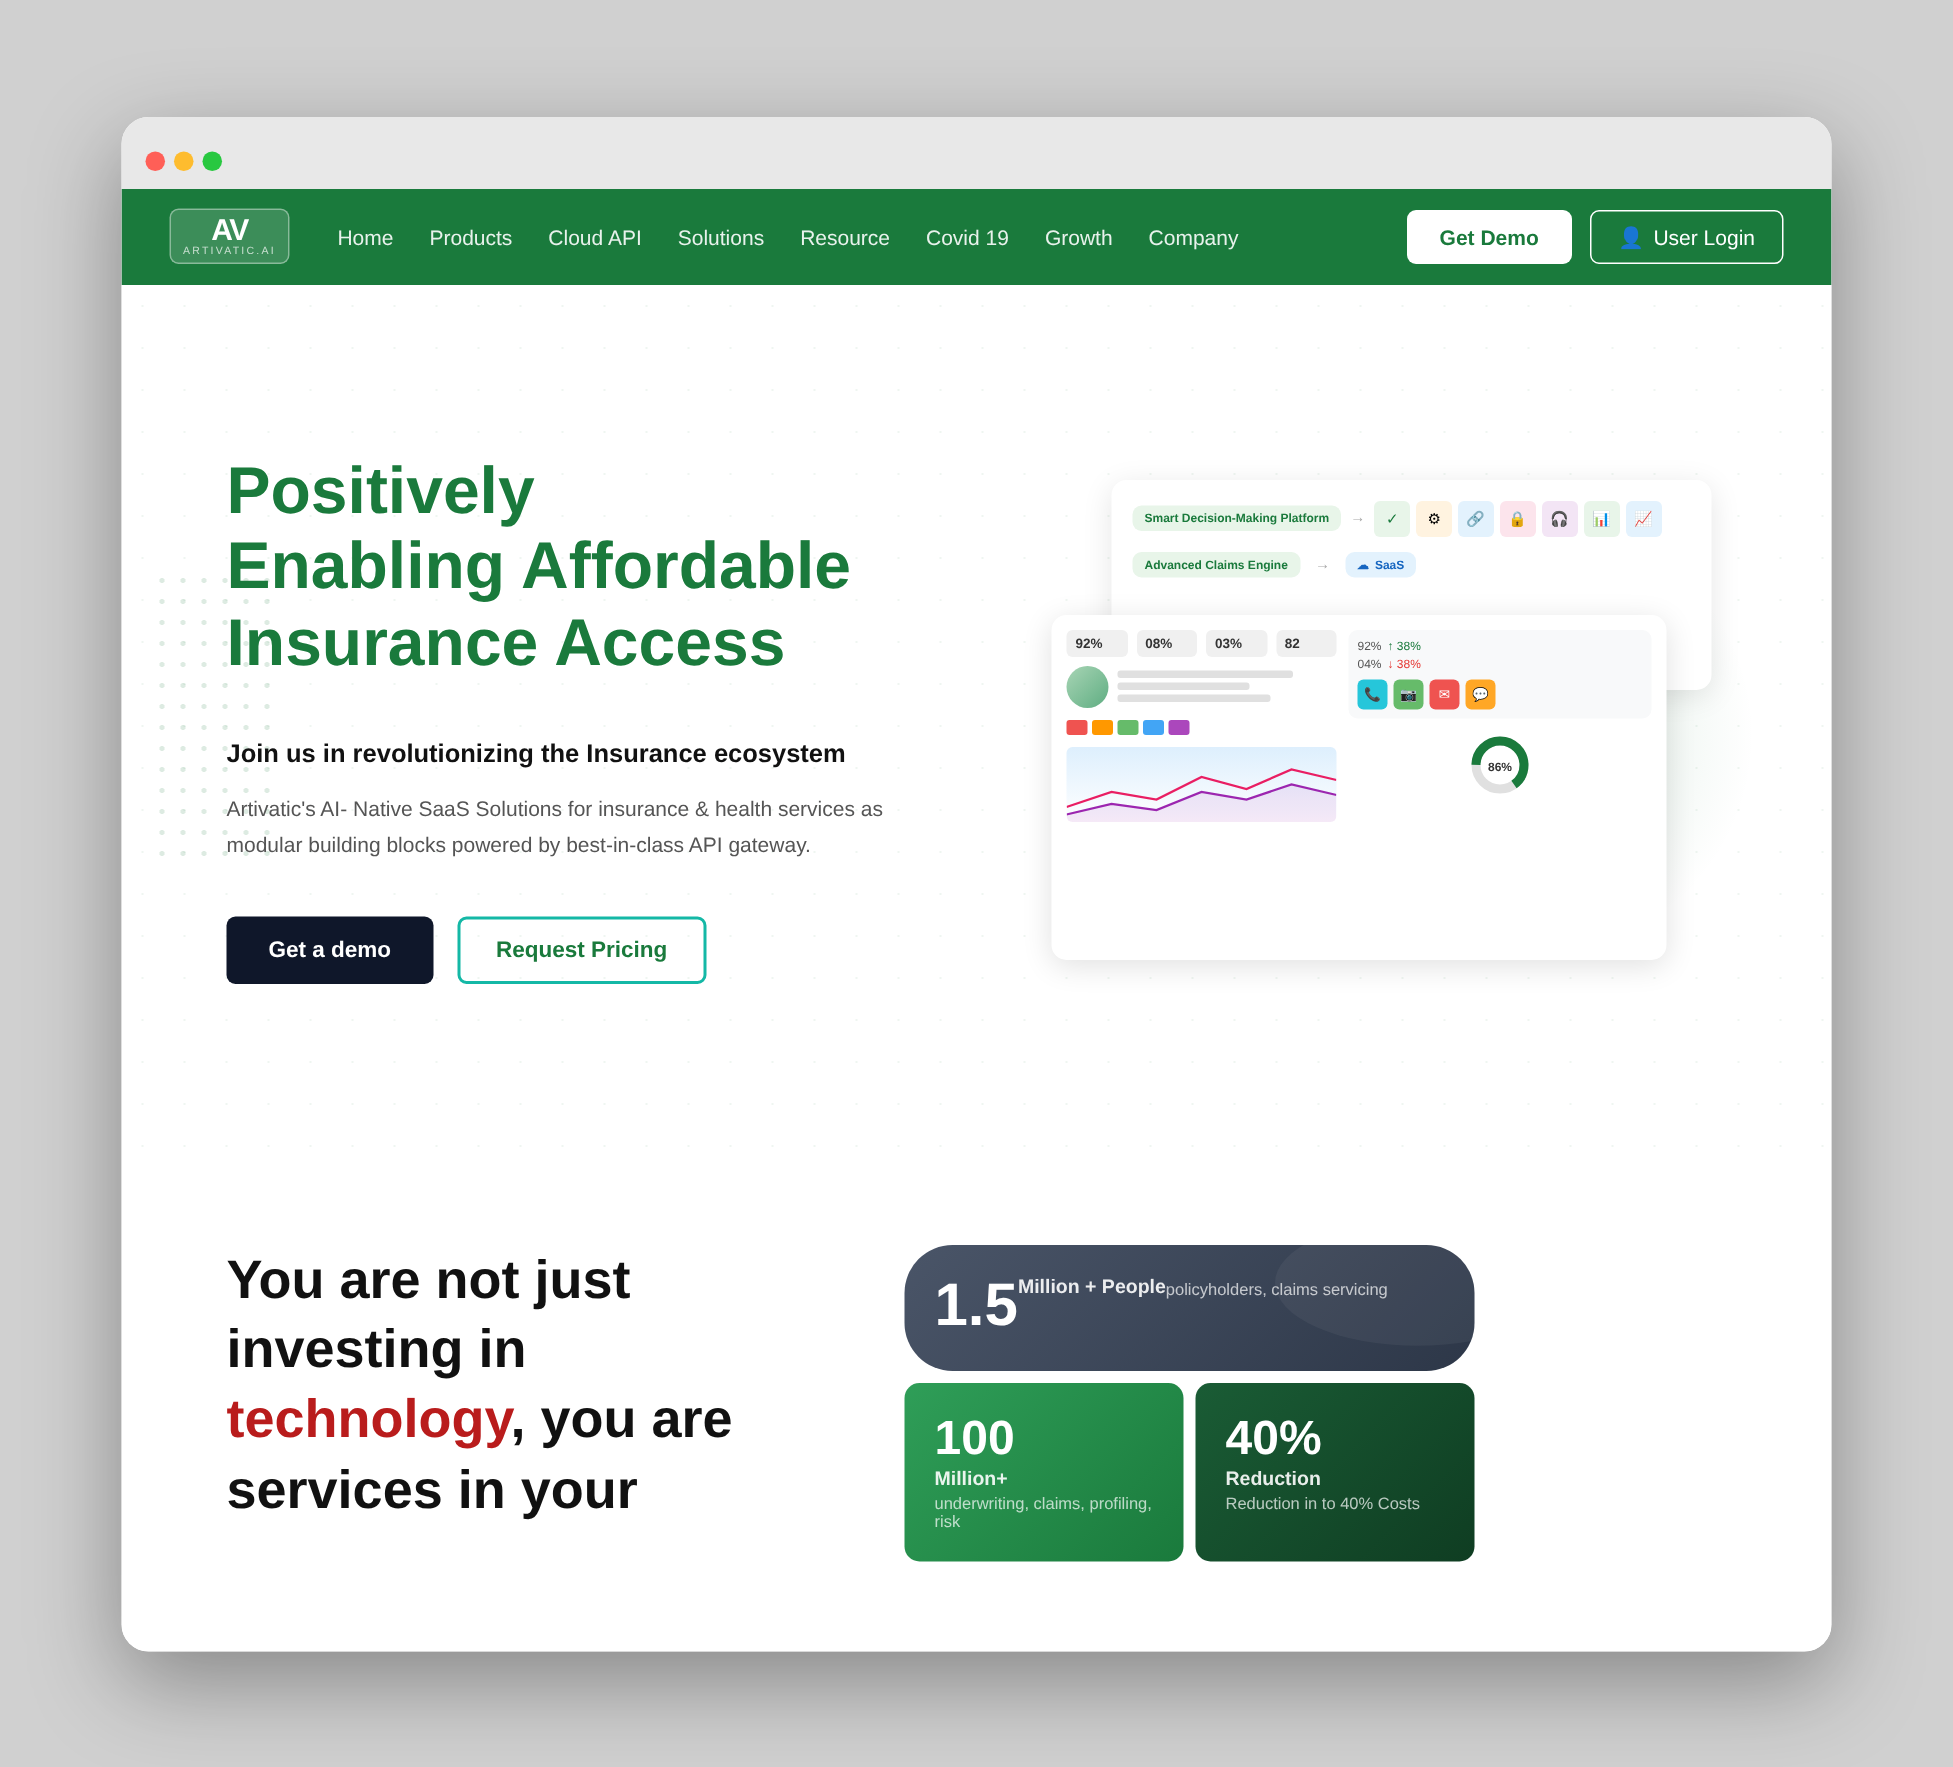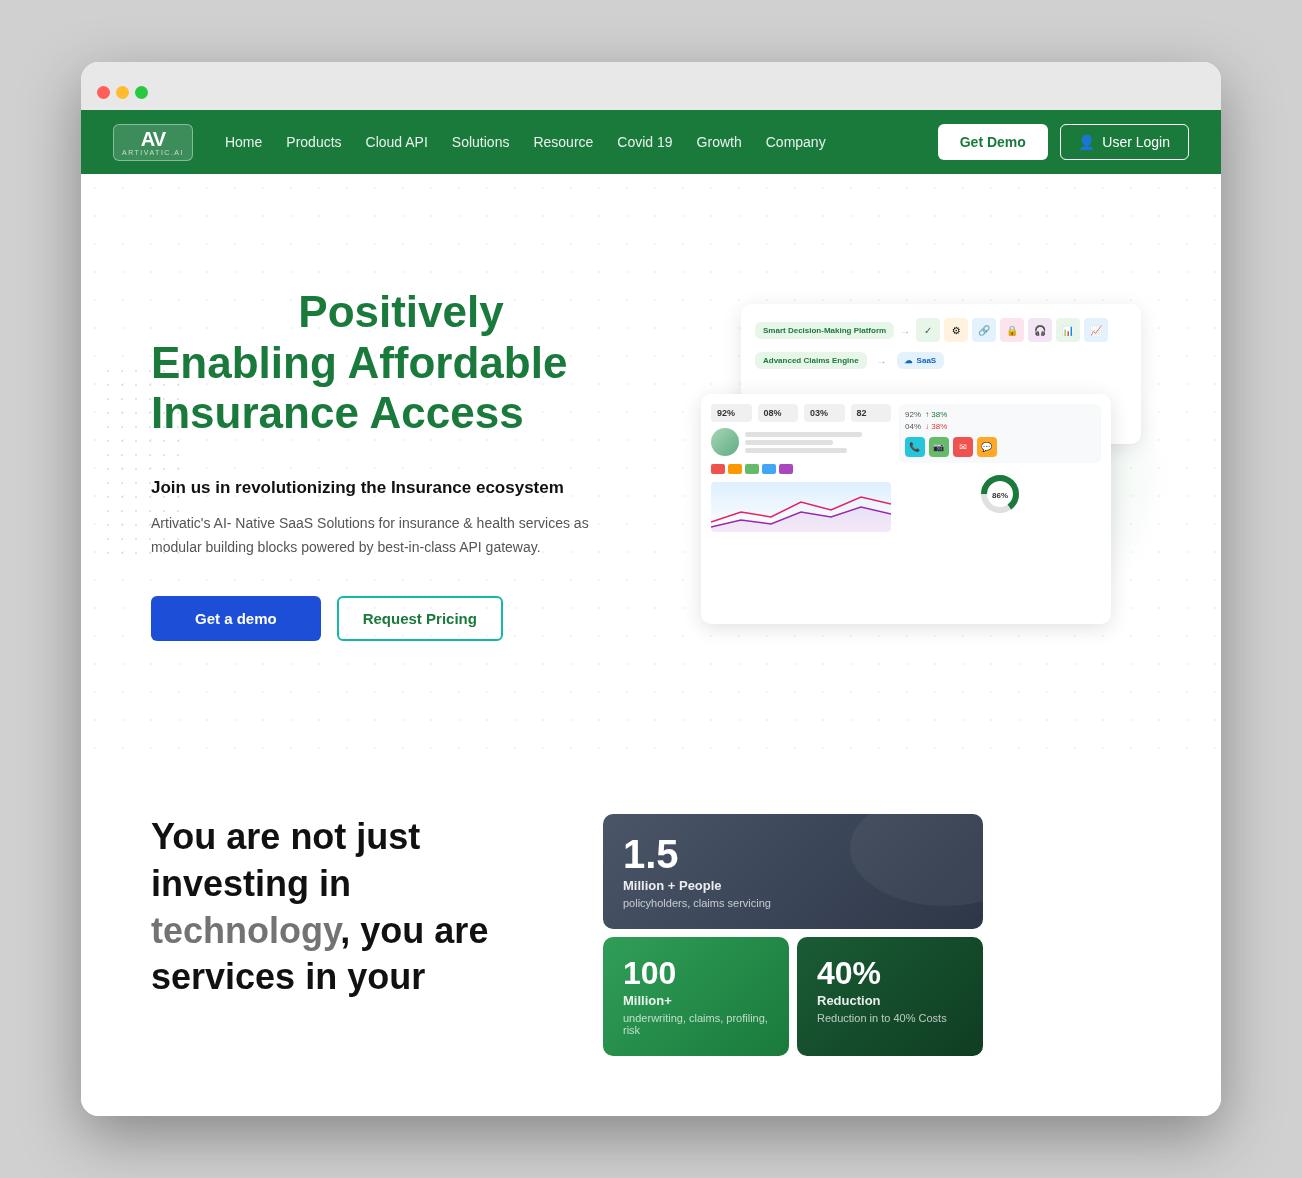--- a/index.html
+++ b/index.html
@@ -162,21 +162,20 @@
       flex: 0 0 500px;
       position: relative;
       z-index: 2;
     }
 
     .hero-title-line1 {
       font-size: 44px;
       font-weight: 700;
       color: #1a7a3c;
       line-height: 1.15;
-      text-align: center;
     }
 
     .hero-title-line2 {
       font-size: 44px;
       font-weight: 800;
       color: #111;
       line-height: 1.15;
     }
 
     .hero-title-line2 span {
@@ -210,25 +209,25 @@
       max-width: 440px;
     }
 
     .hero-buttons {
       display: flex;
       gap: 16px;
       margin-top: 36px;
     }
 
     .btn-demo-filled {
-      background: #1d4ed8;
+      background: #0f172a;
       color: #fff;
       border: none;
       border-radius: 6px;
-      padding: 14px 44px;
+      padding: 14px 28px;
       font-size: 15px;
       font-weight: 600;
       cursor: pointer;
     }
 
     .btn-pricing-outline {
       background: transparent;
       color: #1a7a3c;
       border: 2px solid #14b8a6;
       border-radius: 6px;
@@ -439,21 +438,21 @@
       flex: 0 0 420px;
     }
 
     .stats-heading {
       font-size: 36px;
       font-weight: 800;
       color: #111;
       line-height: 1.3;
     }
 
-    .stats-heading .green { color: #737373; }
+    .stats-heading .green { color: #b91c1c; }
 
     .stats-right {
       flex: 1;
       display: flex;
       flex-direction: column;
       gap: 0;
       align-items: flex-start;
     }
 
     .stats-grid {
@@ -468,21 +467,22 @@
       padding: 20px;
       color: #fff;
       position: relative;
       overflow: hidden;
     }
 
     .stat-card.dark-gray {
       background: linear-gradient(135deg, #4a5568, #2d3748);
       grid-column: 1 / 3;
       display: flex;
-      flex-direction: column;
+      flex-direction: row;
+      border-radius: 32px;
     }
 
     .stat-card.green-card {
       background: linear-gradient(135deg, #2f9e58, #1a7a3c);
     }
 
     .stat-card.dark-green {
       background: linear-gradient(135deg, #1a5c35, #0f3d22);
     }
 

